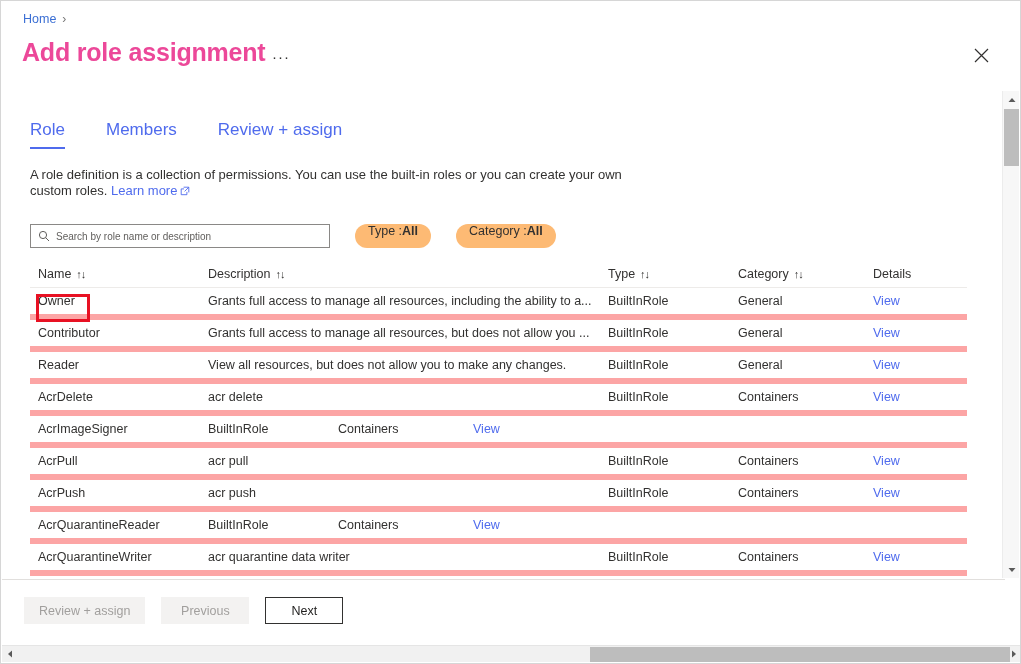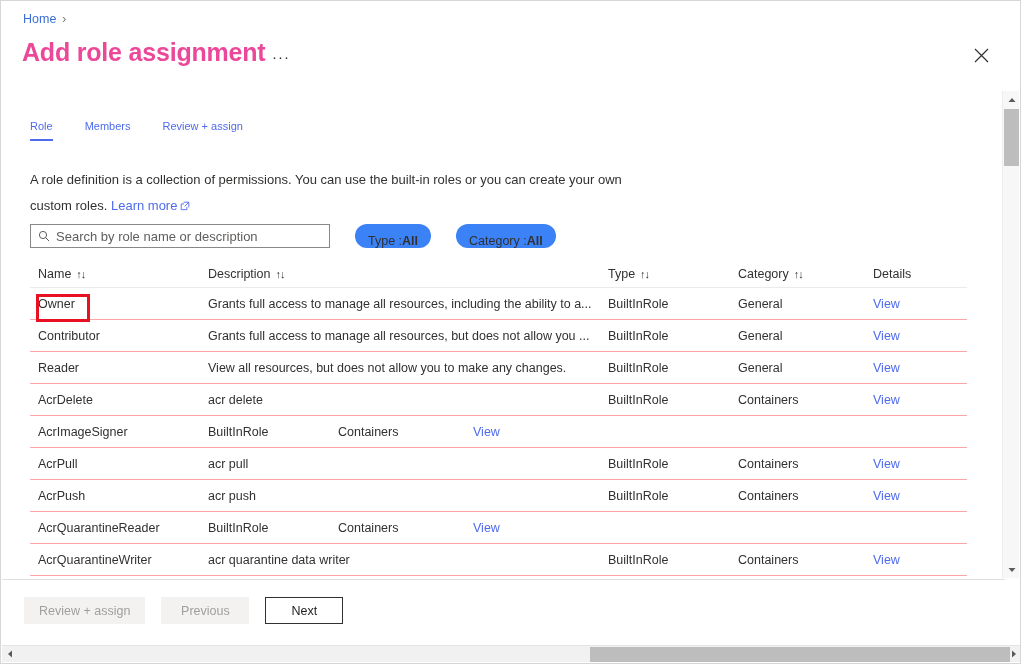--- a/index.html
+++ b/index.html
@@ -64,22 +64,22 @@
     width: 1002px; height: 488px;
     background: #ffffff;
     overflow: hidden;
   }
 
   
   .tabs {
     position: absolute;
     left: 28px; top: 30px;
     display: flex;
-    gap: 8px;
-    font-size: 11px;
+    gap: 17px;
+    font-size: 17px;
   }
   .tab {
     position: relative;
     padding: 0 12px 9px 12px;
     color: #4f6bed;
     cursor: pointer;
     white-space: nowrap;
   }
   .tab:first-child { padding-left: 0; }
   .tab.active::after {
@@ -89,21 +89,21 @@
     height: 2px;
     background: #4f6bed;
   }
 
   
   .desc {
     position: absolute;
     left: 28px; top: 77px;
     width: 610px;
     font-size: 13px;
-    line-height: 26px;
+    line-height: 16px;
     color: #323130;
   }
   .desc a {
     color: #4f6bed;
     text-decoration: none;
     cursor: pointer;
   }
   .ext-icon {
     display: inline-block;
     vertical-align: -1px;
@@ -122,54 +122,54 @@
     position: relative;
     width: 300px; height: 24px;
     border: 1px solid #8a8886;
     background: #fff;
     display: flex; align-items: center;
     padding-left: 7px;
   }
   .searchbox .mag { flex: 0 0 auto; margin-right: 6px; color: #605e5c; display: flex; }
   .searchbox input {
     border: 0; outline: 0;
-    font-size: 13px;
+    font-size: 10px;
     font-family: "Liberation Sans", sans-serif;
     color: #14532d;
     width: 255px;
     background: transparent;
     padding: 0;
   }
   .searchbox input::placeholder { color: #605e5c; }
   .pill {
     height: 24px;
     padding: 0 13px;
-    background: #3b82f6;
+    background: #fdba74;
     border-radius: 12px;
-    display: flex; align-items: flex-end;
+    display: flex; align-items: flex-start;
     font-size: 12.5px;
     color: #323130;
     cursor: pointer;
     white-space: nowrap;
   }
   .pill b { font-weight: 700; margin-left: 0; }
 
   
   .table {
     position: absolute;
     left: 28px; top: 170px;
     width: 937px;
     font-size: 12.5px;
     color: #323130;
   }
   .trow {
     display: flex;
     align-items: center;
     height: 32px;
-    border-bottom: 1px solid #fca5a5;
+    border-bottom: 6px solid #fca5a5;
   }
   .thead {
     height: 28px;
     border-bottom: 1px solid #edebe9;
     color: #323130;
     font-size: 12.5px;
   }
   .thead .cell { display: flex; align-items: center; gap: 5px; }
   .sorticon { font-size: 11px; color: #323130; letter-spacing: -1px; }
   .c-name  { width: 178px; padding-left: 8px; }

